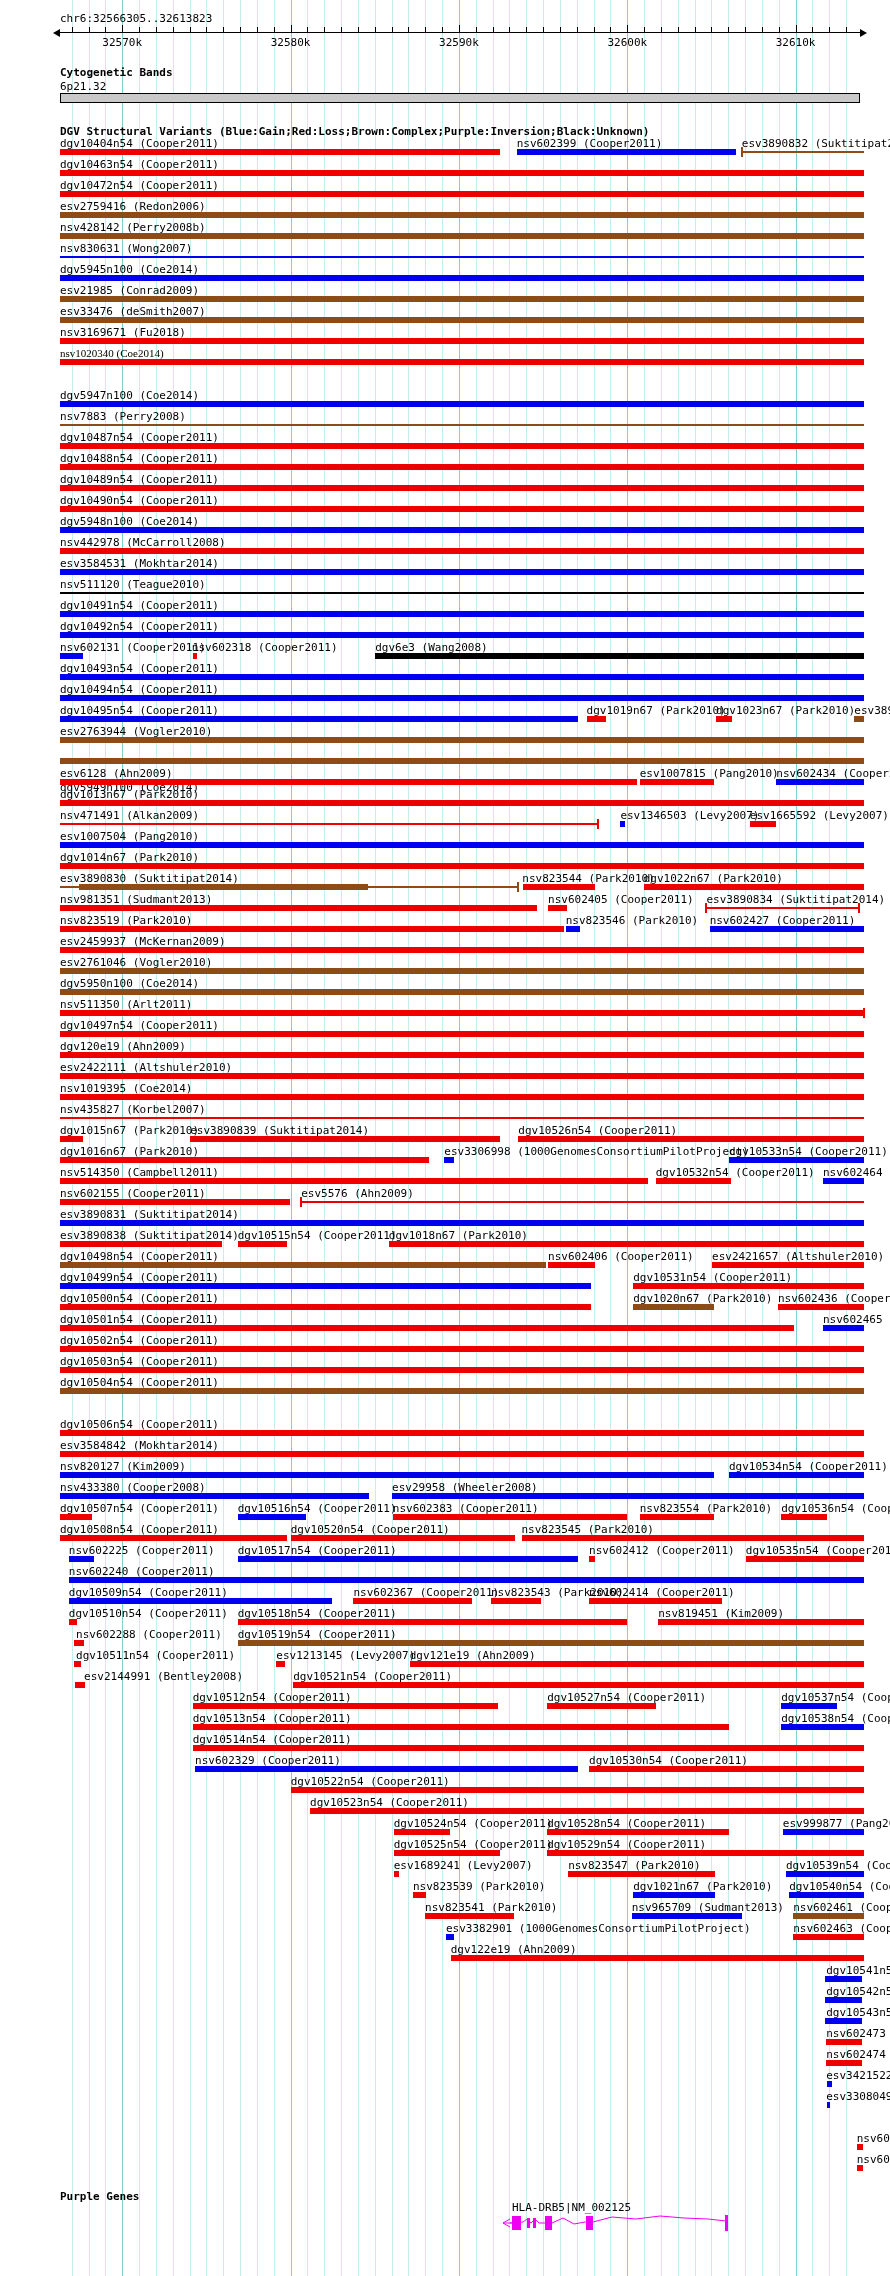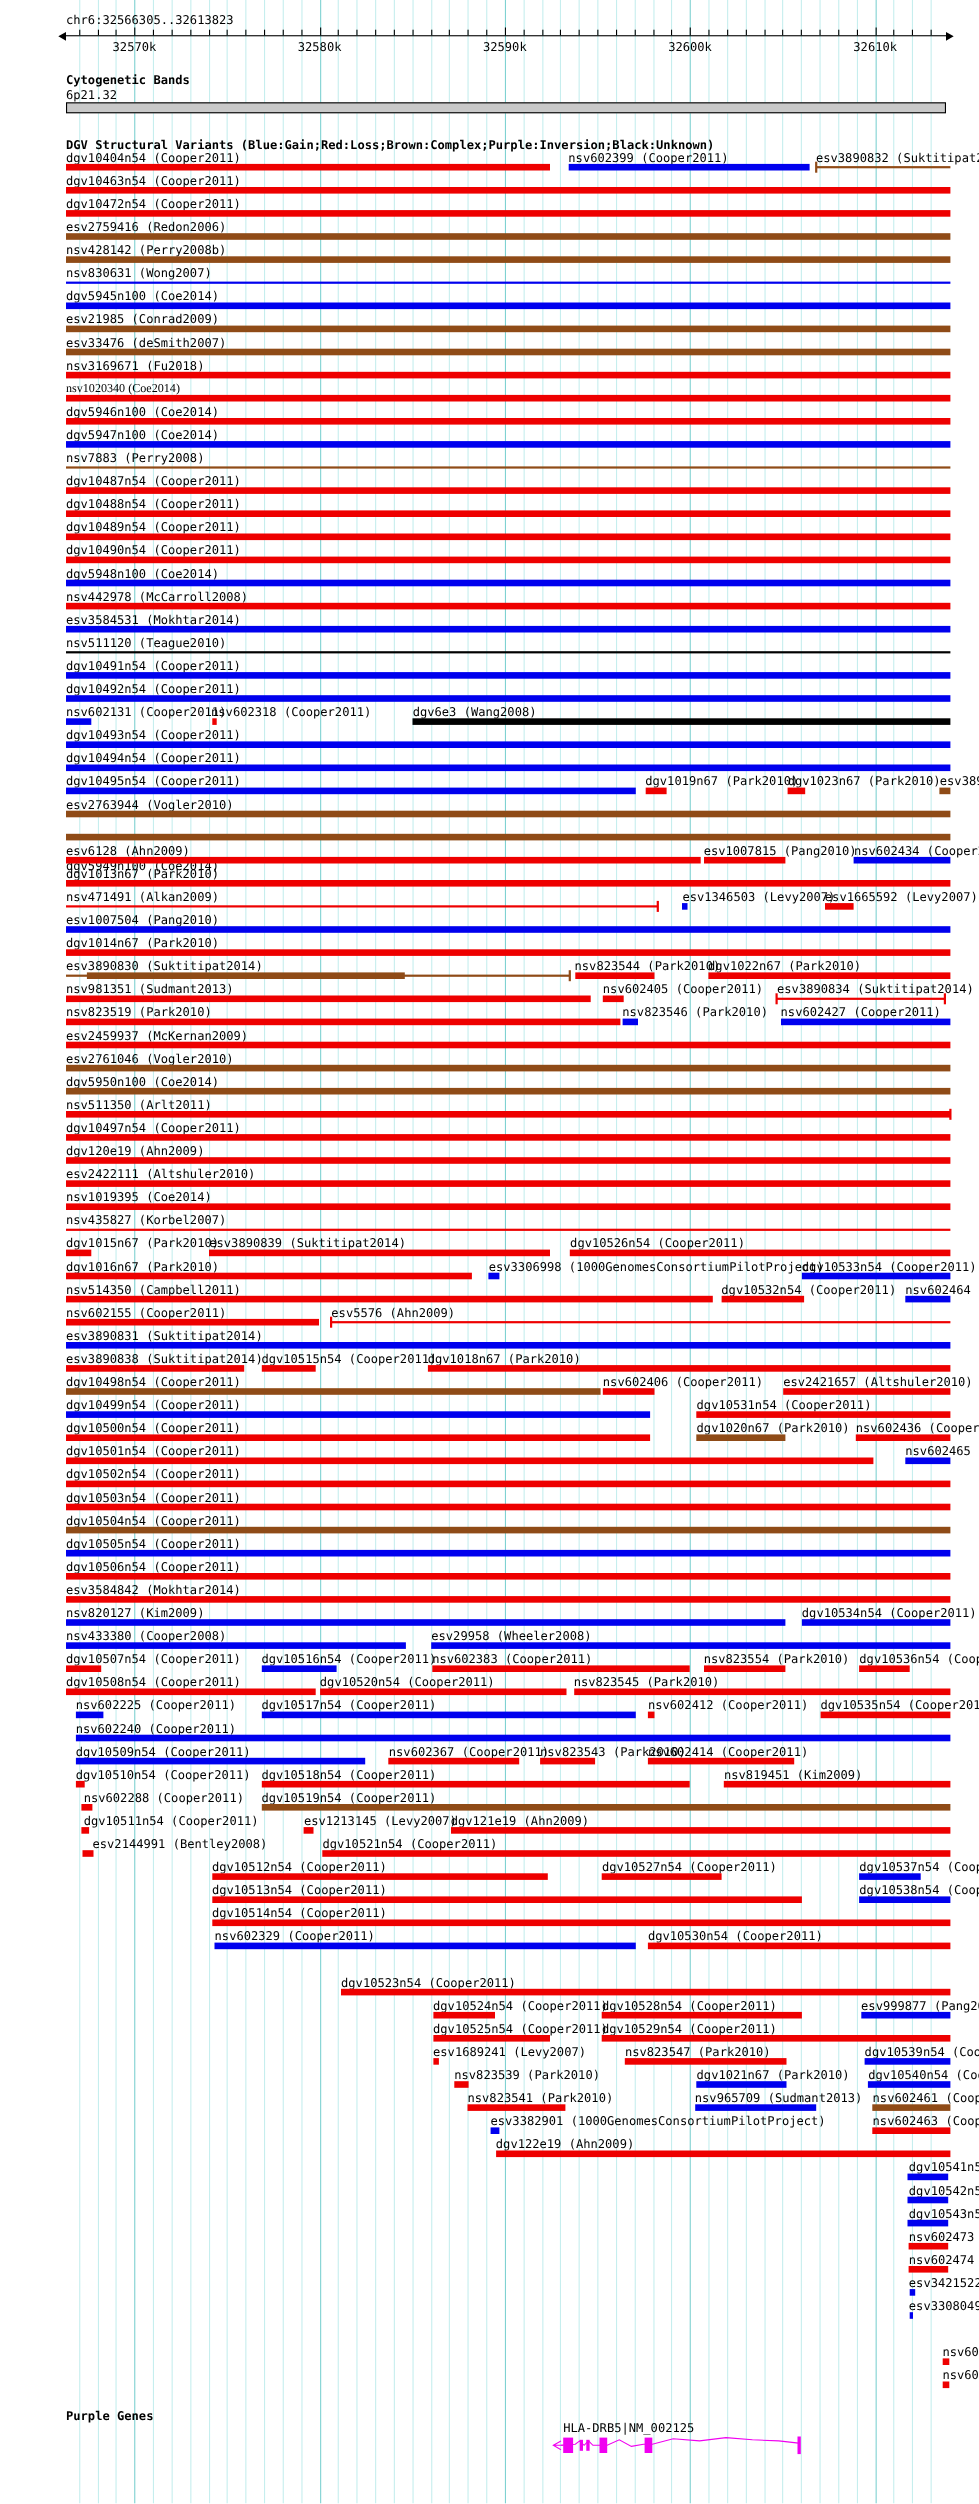--- a/index.html
+++ b/index.html
@@ -188,24 +188,20 @@
       <div class="vbar" style="left: 0%; width: 100%; background: rgb(143, 75, 23);"></div>
     </div>
     <div class="vrow" style="top: 189px;">
       <span class="vlabel" style="left: 0%;">nsv3169671 (Fu2018)</span>
       <div class="vbar" style="left: 0%; width: 100%; background: rgb(238, 0, 0);"></div>
     </div>
     <div class="vrow" style="top: 210px;">
       <span class="vlabel" style="left: 0%; font-family: Liberation Serif, serif;">nsv1020340 (Coe2014)</span>
       <div class="vbar" style="left: 0%; width: 100%; background: rgb(238, 0, 0);"></div>
     </div>
-    <div class="vrow" style="top: 231px;">
-      <span class="vlabel" style="left: 0%;">dgv5946n100 (Coe2014)</span>
-      <div class="vbar" style="left: 0%; width: 100%; background: rgb(238, 0, 0);"></div>
-    </div>
     <div class="vrow" style="top: 252px;">
       <span class="vlabel" style="left: 0%;">dgv5947n100 (Coe2014)</span>
       <div class="vbar" style="left: 0%; width: 100%; background: rgb(0, 0, 238);"></div>
     </div>
     <div class="vrow" style="top: 273px;">
       <span class="vlabel" style="left: 0%;">nsv7883 (Perry2008)</span>
       <div class="vline" style="left: 0%; width: 100%; background: rgb(143, 75, 23);"></div>
     </div>
     <div class="vrow" style="top: 294px;">
       <span class="vlabel" style="left: 0%;">dgv10487n54 (Cooper2011)</span>
@@ -450,24 +446,20 @@
       <span class="vlabel" style="left: 0%;">dgv10502n54 (Cooper2011)</span>
       <div class="vbar" style="left: 0%; width: 100%; background: rgb(238, 0, 0);"></div>
     </div>
     <div class="vrow" style="top: 1218px;">
       <span class="vlabel" style="left: 0%;">dgv10503n54 (Cooper2011)</span>
       <div class="vbar" style="left: 0%; width: 100%; background: rgb(238, 0, 0);"></div>
     </div>
     <div class="vrow" style="top: 1239px;">
       <span class="vlabel" style="left: 0%;">dgv10504n54 (Cooper2011)</span>
       <div class="vbar" style="left: 0%; width: 100%; background: rgb(143, 75, 23);"></div>
-    </div>
-    <div class="vrow" style="top: 1260px;">
-      <span class="vlabel" style="left: 0%;">dgv10505n54 (Cooper2011)</span>
-      <div class="vbar" style="left: 0%; width: 100%; background: rgb(0, 0, 238);"></div>
     </div>
     <div class="vrow" style="top: 1281px;">
       <span class="vlabel" style="left: 0%;">dgv10506n54 (Cooper2011)</span>
       <div class="vbar" style="left: 0%; width: 100%; background: rgb(238, 0, 0);"></div>
     </div>
     <div class="vrow" style="top: 1302px;">
       <span class="vlabel" style="left: 0%;">esv3584842 (Mokhtar2014)</span>
       <div class="vbar" style="left: 0%; width: 100%; background: rgb(238, 0, 0);"></div>
     </div>
     <div class="vrow" style="top: 1323px;">
@@ -570,20 +562,24 @@
     </div>
     <div class="vrow" style="top: 1596px;">
       <span class="vlabel" style="left: 16.5%;">dgv10514n54 (Cooper2011)</span>
       <div class="vbar" style="left: 16.5%; width: 83.5%; background: rgb(238, 0, 0);"></div>
     </div>
     <div class="vrow" style="top: 1617px;">
       <span class="vlabel" style="left: 16.8%;">nsv602329 (Cooper2011)</span>
       <div class="vbar" style="left: 16.8%; width: 47.6%; background: rgb(0, 0, 238);"></div>
       <span class="vlabel" style="left: 65.8%;">dgv10530n54 (Cooper2011)</span>
       <div class="vbar" style="left: 65.8%; width: 34.2%; background: rgb(238, 0, 0);"></div>
+    </div>
+    <div class="vrow" style="top: 1638px;">
+      <span class="vlabel" style="left: 28.7%;">dgv10522n54 (Cooper2011)</span>
+      <div class="vbar" style="left: 28.7%; width: 71.3%; background: rgb(238, 0, 0);"></div>
     </div>
     <div class="vrow" style="top: 1659px;">
       <span class="vlabel" style="left: 31.1%;">dgv10523n54 (Cooper2011)</span>
       <div class="vbar" style="left: 31.1%; width: 68.9%; background: rgb(238, 0, 0);"></div>
     </div>
     <div class="vrow" style="top: 1680px;">
       <span class="vlabel" style="left: 41.5%;">dgv10524n54 (Cooper2011)</span>
       <div class="vbar" style="left: 41.5%; width: 7%; background: rgb(238, 0, 0);"></div>
       <span class="vlabel" style="left: 60.6%;">dgv10528n54 (Cooper2011)</span>
       <div class="vbar" style="left: 60.6%; width: 22.6%; background: rgb(238, 0, 0);"></div>

